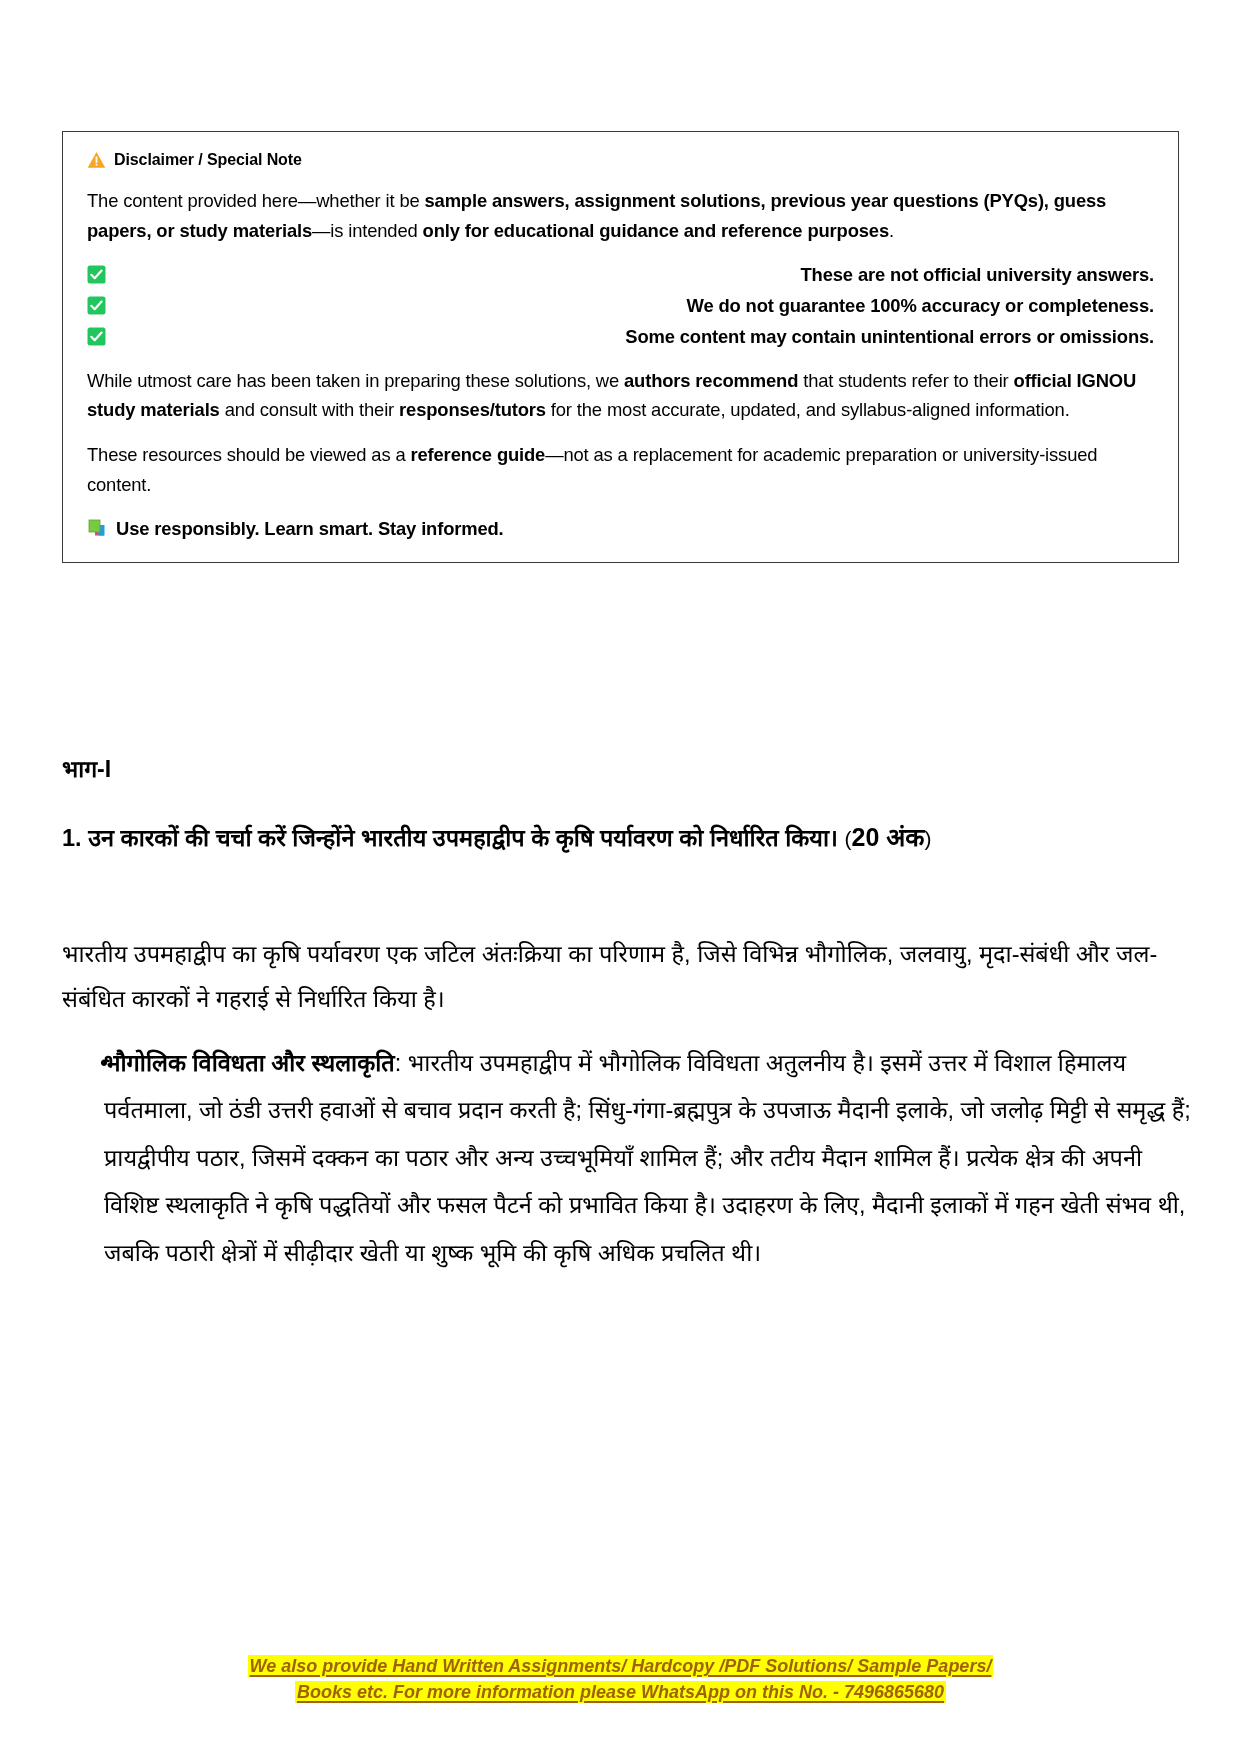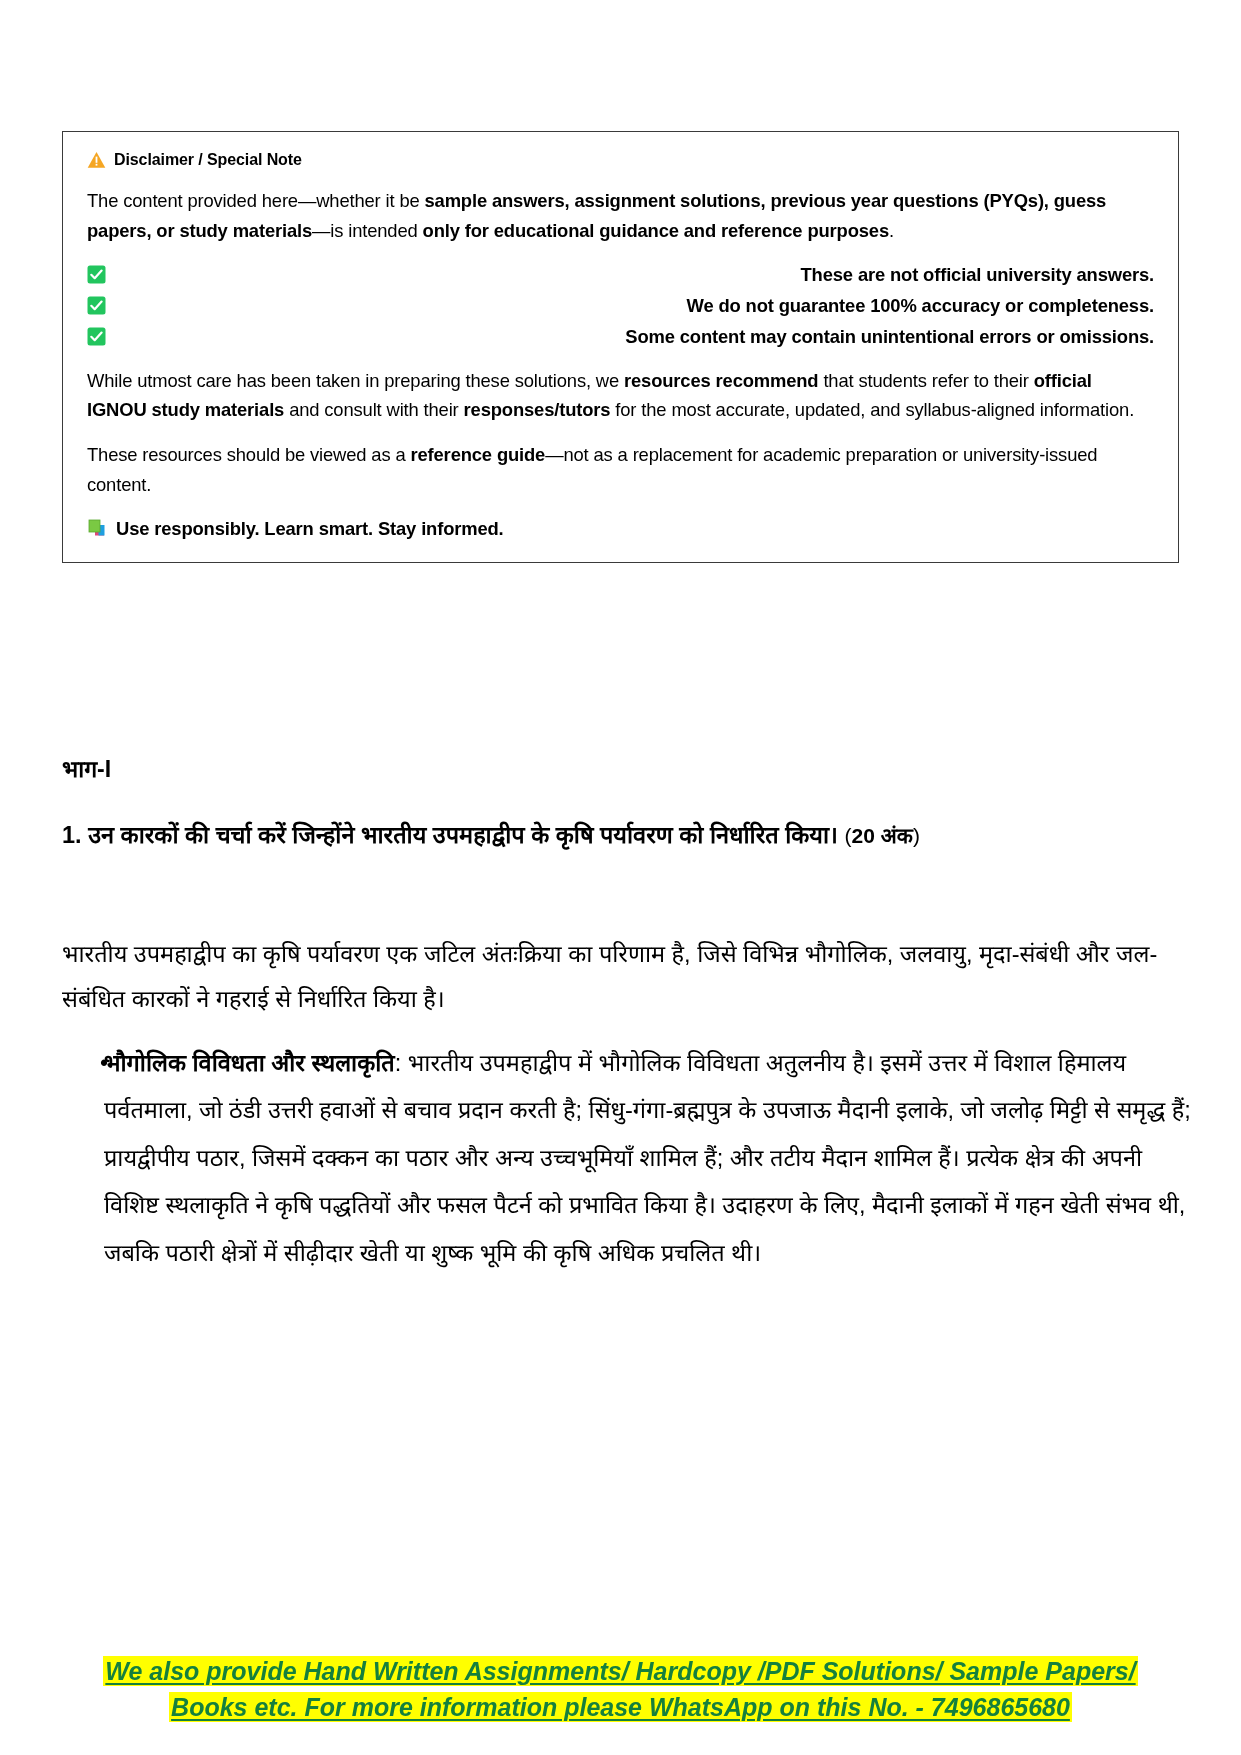--- a/index.html
+++ b/index.html
@@ -124,21 +124,21 @@
     position: absolute;
     left: 62px;
     top: 813px;
     width: 1120px;
     font-size: 23.5px;
     font-weight: bold;
     line-height: 1.92;
   }
   .q-heading .marks {
     font-weight: bold;
-    font-size: 21px;
+    font-size: 25px;
   }
   .q-heading .paren {
     font-weight: normal;
     font-size: 21px;
   }
 
   .intro-p {
     position: absolute;
     left: 62px;
     top: 932px;
@@ -177,24 +177,24 @@
   
   .footer-banner {
     position: absolute;
     left: 0;
     top: 1654px;
     width: 1241px;
     text-align: center;
   }
   .footer-line {
     display: block;
-    font-size: 25px;
+    font-size: 18px;
     font-weight: bold;
     font-style: italic;
-    color: #15803d;
+    color: #a16207;
     line-height: 1.42;
     text-decoration: underline;
     text-decoration-thickness: 2px;
     text-underline-offset: 3px;
   }
   .footer-line span.hl {
     background: #ffff00;
     padding: 1px 2px;
     box-decoration-break: clone;
     -webkit-box-decoration-break: clone;
@@ -243,21 +243,21 @@
           <span class="check-box">
             <svg width="19" height="19" viewBox="0 0 19 19">
               <rect x="0.5" y="0.5" width="18" height="18" rx="2.5" fill="#22c55e"></rect>
               <path d="M4.3 9.8 L7.7 13.2 L14.6 5.6" fill="none" stroke="#ffffff" stroke-width="2.2" stroke-linecap="round" stroke-linejoin="round"></path>
             </svg>
           </span>
           <span>Some content may contain unintentional errors or omissions.</span>
         </li>
       </ul>
 
-    <p class="disc-p" id="p3"><span>While utmost care has been taken in preparing these solutions, we </span><b>resources recommend</b><span> that students refer to their </span><b>official IGNOU study materials</b><span> and consult with their </span><b>responses/tutors</b><span> for the most accurate, updated, and syllabus-aligned information.</span></p>
+    <p class="disc-p" id="p3"><span>While utmost care has been taken in preparing these solutions, we </span><b>authors recommend</b><span> that students refer to their </span><b>official IGNOU study materials</b><span> and consult with their </span><b>responses/tutors</b><span> for the most accurate, updated, and syllabus-aligned information.</span></p>
     <p class="disc-p" id="p4"><span>These resources should be viewed as a </span><b>reference guide</b><span>—not as a replacement for academic preparation or university-issued content.</span></p>
 
     <div class="books-line">
       <span class="books-icon">
         <svg width="20" height="19" viewBox="0 0 20 19">
           <rect x="8" y="7.5" width="9" height="10" fill="#e0457b"></rect>
           <rect x="11.5" y="7" width="6" height="10.5" fill="#1e9fe0"></rect>
           <rect x="2" y="2" width="11" height="12" fill="#7ac943"></rect>
           <rect x="2" y="2" width="11" height="12" fill="none" stroke="#5aa82f" stroke-width="0.8"></rect>
         </svg>

